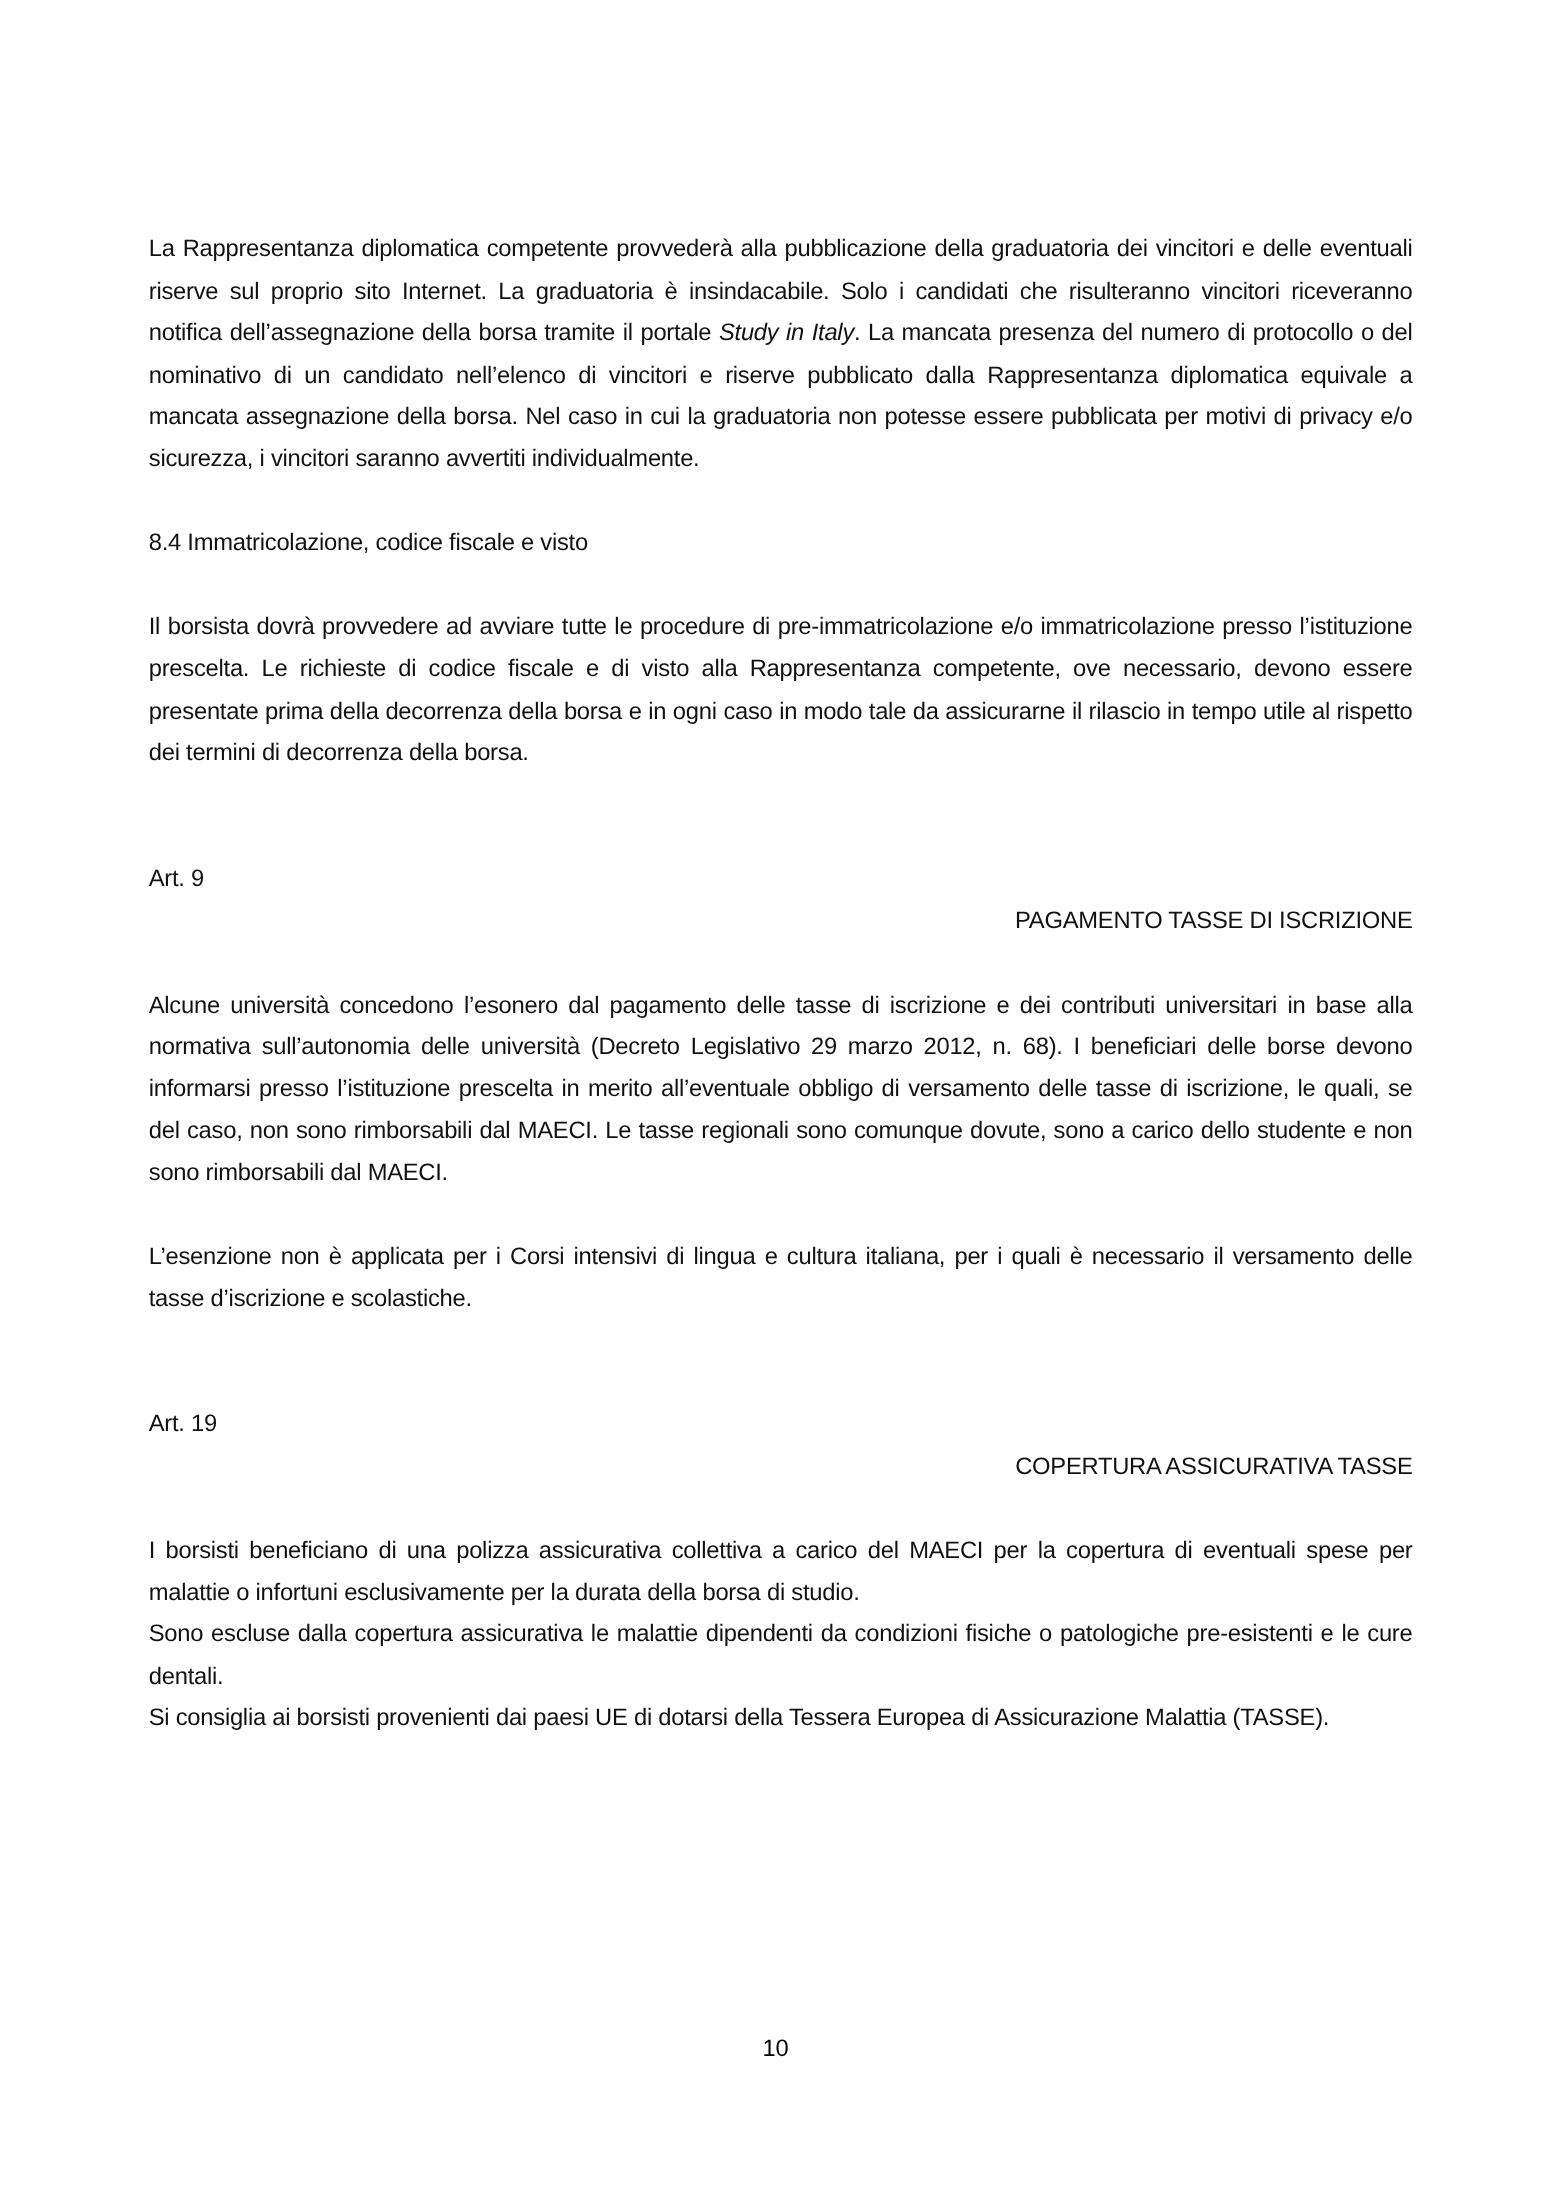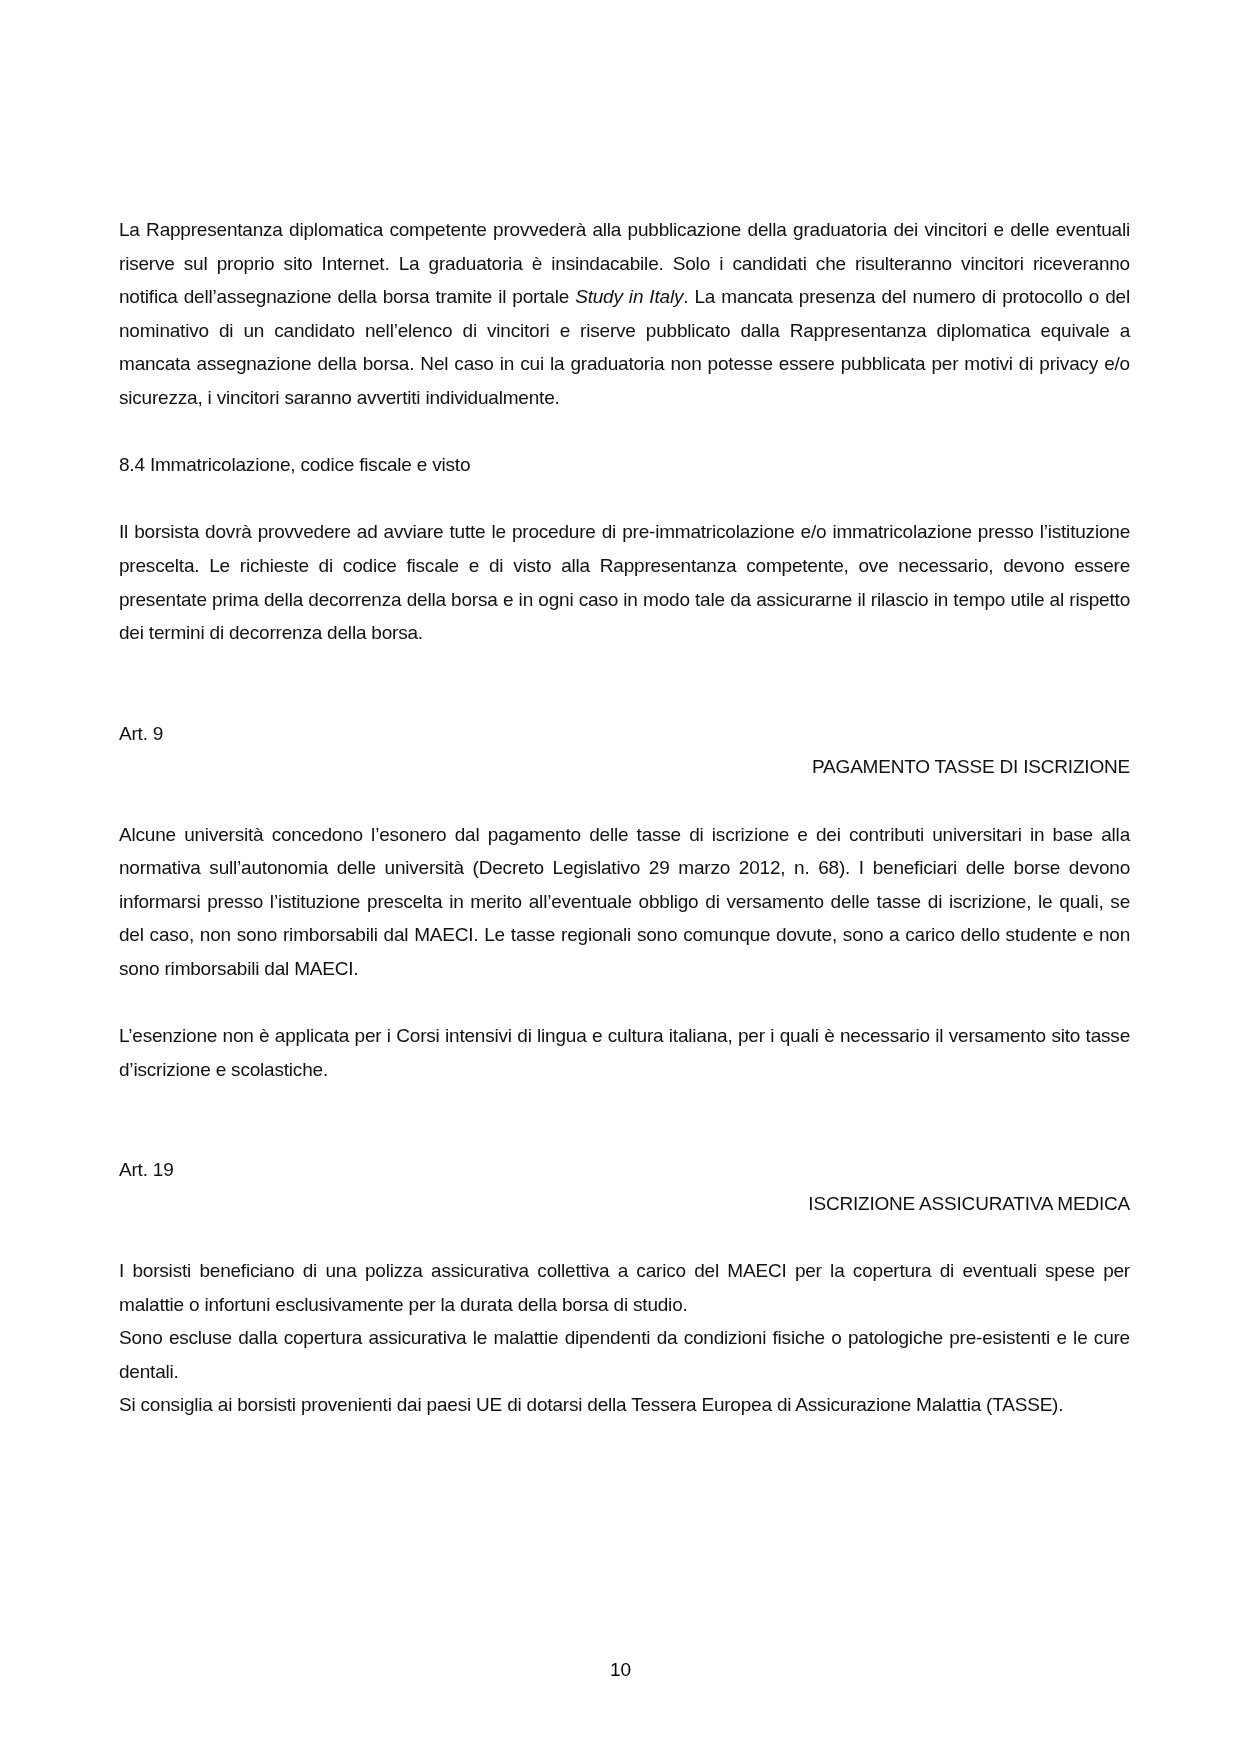--- a/index.html
+++ b/index.html
@@ -1,21 +1,20 @@
 <!DOCTYPE html>
 <html><head>
   <meta charset="utf-8">
   <style>
     html, body { margin: 0; padding: 0; background: #ffffff; }
     body { width: 1241px; height: 1754px; position: relative; overflow: hidden; }
     .page {
       position: absolute; left: 0; top: 0; width: 1241px; height: 1289px;
       background: #ffffff; color: #111111;
       font-family: "Liberation Sans", sans-serif;
-      margin-top: 30px;
     }
     .content {
       position: absolute; left: 119px; top: 183px; width: 1011px;
       font-size: 19px; line-height: 33.6px;
       letter-spacing: -0.2px;
     }
     p { margin: 0; text-align: justify; }
     .justify-last { text-align-last: left; }
     .gap-1 { height: 33.6px; }
     .gap-2 { height: 67px; }
@@ -49,26 +48,26 @@
 
     <p class="art-num">Art. 9</p>
     <p class="art-title">PAGAMENTO TASSE DI ISCRIZIONE</p>
 
     <div class="gap-1"></div>
 
     <p class="justify-last">Alcune università concedono l’esonero dal pagamento delle tasse di iscrizione e dei contributi universitari in base alla normativa sull’autonomia delle università (Decreto Legislativo 29 marzo 2012, n. 68). I beneficiari delle borse devono informarsi presso l’istituzione prescelta in merito all’eventuale obbligo di versamento delle tasse di iscrizione, le quali, se del caso, non sono rimborsabili dal MAECI. Le tasse regionali sono comunque dovute, sono a carico dello studente e non sono rimborsabili dal MAECI.</p>
 
     <div class="gap-1"></div>
 
-    <p class="justify-last">L’esenzione non è applicata per i Corsi intensivi di lingua e cultura italiana, per i quali è necessario il versamento sito tasse d’iscrizione e scolastiche.</p>
+    <p class="justify-last">L’esenzione non è applicata per i Corsi intensivi di lingua e cultura italiana, per i quali è necessario il versamento delle tasse d’iscrizione e scolastiche.</p>
 
     <div class="gap-2"></div>
 
     <p class="art-num">Art. 19</p>
-    <p class="art-title">ISCRIZIONE ASSICURATIVA MEDICA</p>
+    <p class="art-title">COPERTURA ASSICURATIVA TASSE</p>
 
     <div class="gap-1"></div>
 
     <p class="justify-last">I borsisti beneficiano di una polizza assicurativa collettiva a carico del MAECI per la copertura di eventuali spese per malattie o infortuni esclusivamente per la durata della borsa di studio.</p>
     <p class="justify-last">Sono escluse dalla copertura assicurativa le malattie dipendenti da condizioni fisiche o patologiche pre-esistenti e le cure dentali.</p>
     <p class="justify-last">Si consiglia ai borsisti provenienti dai paesi UE di dotarsi della Tessera Europea di Assicurazione Malattia (TASSE).</p>
 
   </div>
 
   <div class="page-number">10</div>

